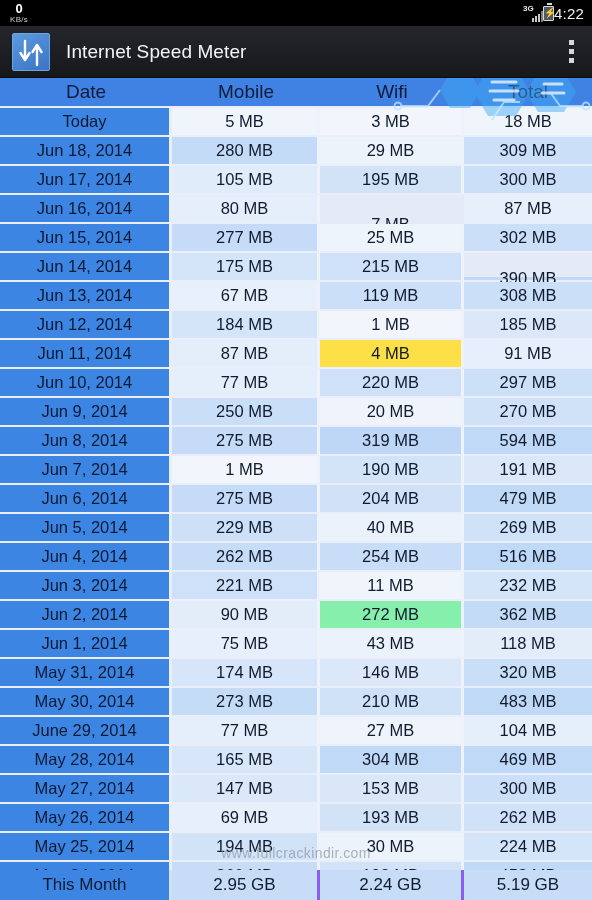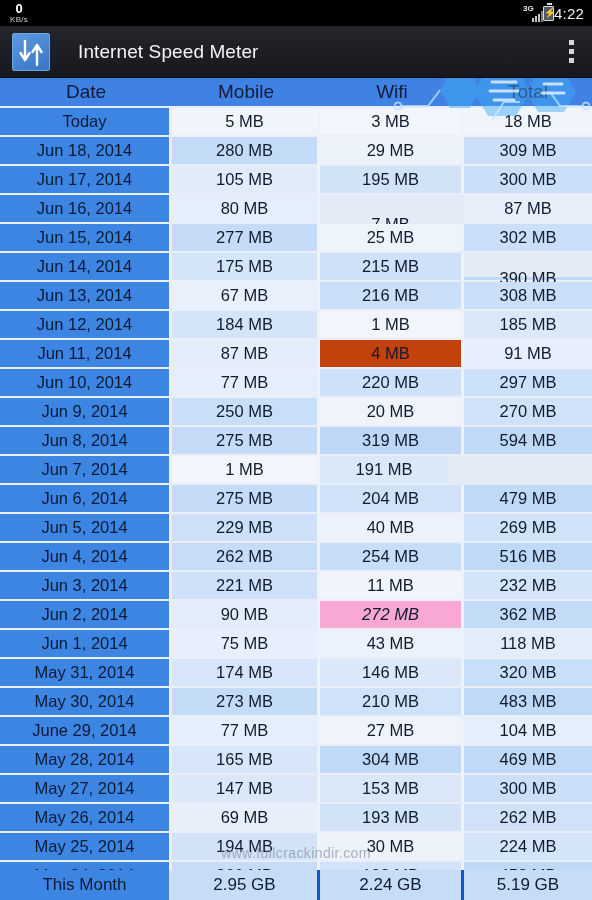--- a/index.html
+++ b/index.html
@@ -64,21 +64,21 @@
   }
   .app-icon {
     width: 38px; height: 38px; flex: 0 0 38px;
     background: linear-gradient(150deg, #5d9ae0, #3a74c4);
     border: 1px solid #6ca6e6;
     border-radius: 2px;
     position: relative;
   }
   .app-icon svg { position: absolute; inset: 0; }
   .app-title {
-    color: #f4f4f4; font-size: 19px; margin-left: 28px;
+    color: #f4f4f4; font-size: 19px; margin-left: 16px;
     letter-spacing: .1px; white-space: nowrap;
   }
   .overflow { margin-left: auto; display: flex; flex-direction: column; gap: 4px; padding: 6px 8px; }
   .overflow span { width: 5px; height: 5px; background: #d6d6d6; display: block; }
 
   
   #watermark-hex {
     position: absolute; top: 58px; left: 392px;
     width: 200px; height: 80px; z-index: 25; pointer-events: none;
     opacity: .85;
@@ -136,21 +136,21 @@
     display: flex; align-items: stretch;
     z-index: 30;
   }
   #footer-row .cell {
     border-bottom: none; font-size: 17px;
   }
   #footer-row .cell.date {
     background: #3d85e3; color: #0d1a33;
     border-right: 3px solid #cfe0f7; justify-content: center;
   }
-  #footer-row .cell.num { background: #c7dcf7; color: #111b2e; border-right: 3px solid #1d4ed8; }
+  #footer-row .cell.num { background: #c7dcf7; color: #111b2e; border-right: 3px solid #8b5cf6; }
   #footer-row .cell.num:last-child { border-right: none; }
 </style>
 </head>
 <body>
 
 <div id="screen">
 
   <div id="status-bar">
     <div class="speed-box">
       <span class="speed-num">0</span>
@@ -230,33 +230,33 @@
       </div>
       <div class="row">
         <div class="cell date col-date">Jun 14, 2014</div>
         <div class="cell num col-mobile" style="background: rgb(213, 229, 249);">175 MB</div>
         <div class="cell num col-wifi" style="background: rgb(207, 225, 248);">215 MB</div>
         <div class="cell num col-total" style="background: rgb(192, 217, 246); margin-top: 24px;">390 MB</div>
       </div>
       <div class="row">
         <div class="cell date col-date">Jun 13, 2014</div>
         <div class="cell num col-mobile" style="background: rgb(231, 240, 251);">67 MB</div>
-        <div class="cell num col-wifi" style="background: rgb(203, 223, 248);">216 MB</div>
+        <div class="cell num col-wifi" style="background: rgb(203, 223, 248);">119 MB</div>
         <div class="cell num col-total" style="background: rgb(203, 223, 248);">308 MB</div>
       </div>
       <div class="row">
         <div class="cell date col-date">Jun 12, 2014</div>
         <div class="cell num col-mobile" style="background: rgb(212, 228, 249);">184 MB</div>
         <div class="cell num col-wifi" style="background: rgb(242, 246, 252);">1 MB</div>
         <div class="cell num col-total" style="background: rgb(218, 232, 249);">185 MB</div>
       </div>
       <div class="row">
         <div class="cell date col-date">Jun 11, 2014</div>
         <div class="cell num col-mobile" style="background: rgb(228, 238, 250);">87 MB</div>
-        <div class="cell num col-wifi" style="background: #c2410c;">4 MB</div>
+        <div class="cell num col-wifi" style="background: #fde047;">4 MB</div>
         <div class="cell num col-total" style="background: rgb(230, 239, 251);">91 MB</div>
       </div>
       <div class="row">
         <div class="cell date col-date">Jun 10, 2014</div>
         <div class="cell num col-mobile" style="background: rgb(229, 239, 251);">77 MB</div>
         <div class="cell num col-wifi" style="background: rgb(206, 225, 248);">220 MB</div>
         <div class="cell num col-total" style="background: rgb(204, 224, 248);">297 MB</div>
       </div>
       <div class="row">
         <div class="cell date col-date">Jun 9, 2014</div>
@@ -266,20 +266,21 @@
       </div>
       <div class="row">
         <div class="cell date col-date">Jun 8, 2014</div>
         <div class="cell num col-mobile" style="background: rgb(197, 219, 247);">275 MB</div>
         <div class="cell num col-wifi" style="background: rgb(190, 215, 246);">319 MB</div>
         <div class="cell num col-total" style="background: rgb(192, 217, 246);">594 MB</div>
       </div>
       <div class="row">
         <div class="cell date col-date">Jun 7, 2014</div>
         <div class="cell num col-mobile" style="background: rgb(242, 246, 252);">1 MB</div>
+        <div class="cell num col-wifi" style="background: rgb(211, 228, 249);">190 MB</div>
         <div class="cell num col-total" style="background: rgb(218, 232, 249);">191 MB</div>
       </div>
       <div class="row">
         <div class="cell date col-date">Jun 6, 2014</div>
         <div class="cell num col-mobile" style="background: rgb(197, 219, 247);">275 MB</div>
         <div class="cell num col-wifi" style="background: rgb(209, 226, 248);">204 MB</div>
         <div class="cell num col-total" style="background: rgb(192, 217, 246);">479 MB</div>
       </div>
       <div class="row">
         <div class="cell date col-date">Jun 5, 2014</div>
@@ -295,21 +296,21 @@
       </div>
       <div class="row">
         <div class="cell date col-date">Jun 3, 2014</div>
         <div class="cell num col-mobile" style="background: rgb(206, 225, 248);">221 MB</div>
         <div class="cell num col-wifi" style="background: rgb(240, 245, 252);">11 MB</div>
         <div class="cell num col-total" style="background: rgb(212, 228, 249);">232 MB</div>
       </div>
       <div class="row">
         <div class="cell date col-date">Jun 2, 2014</div>
         <div class="cell num col-mobile" style="background: rgb(227, 237, 250);">90 MB</div>
-        <div class="cell num col-wifi" style="background: #f9a8d4; font-style: italic;">272 MB</div>
+        <div class="cell num col-wifi" style="background: #86efac;">272 MB</div>
         <div class="cell num col-total" style="background: rgb(196, 219, 247);">362 MB</div>
       </div>
       <div class="row">
         <div class="cell date col-date">Jun 1, 2014</div>
         <div class="cell num col-mobile" style="background: rgb(230, 239, 251);">75 MB</div>
         <div class="cell num col-wifi" style="background: rgb(235, 242, 251);">43 MB</div>
         <div class="cell num col-total" style="background: rgb(227, 237, 250);">118 MB</div>
       </div>
       <div class="row">
         <div class="cell date col-date">May 31, 2014</div>

